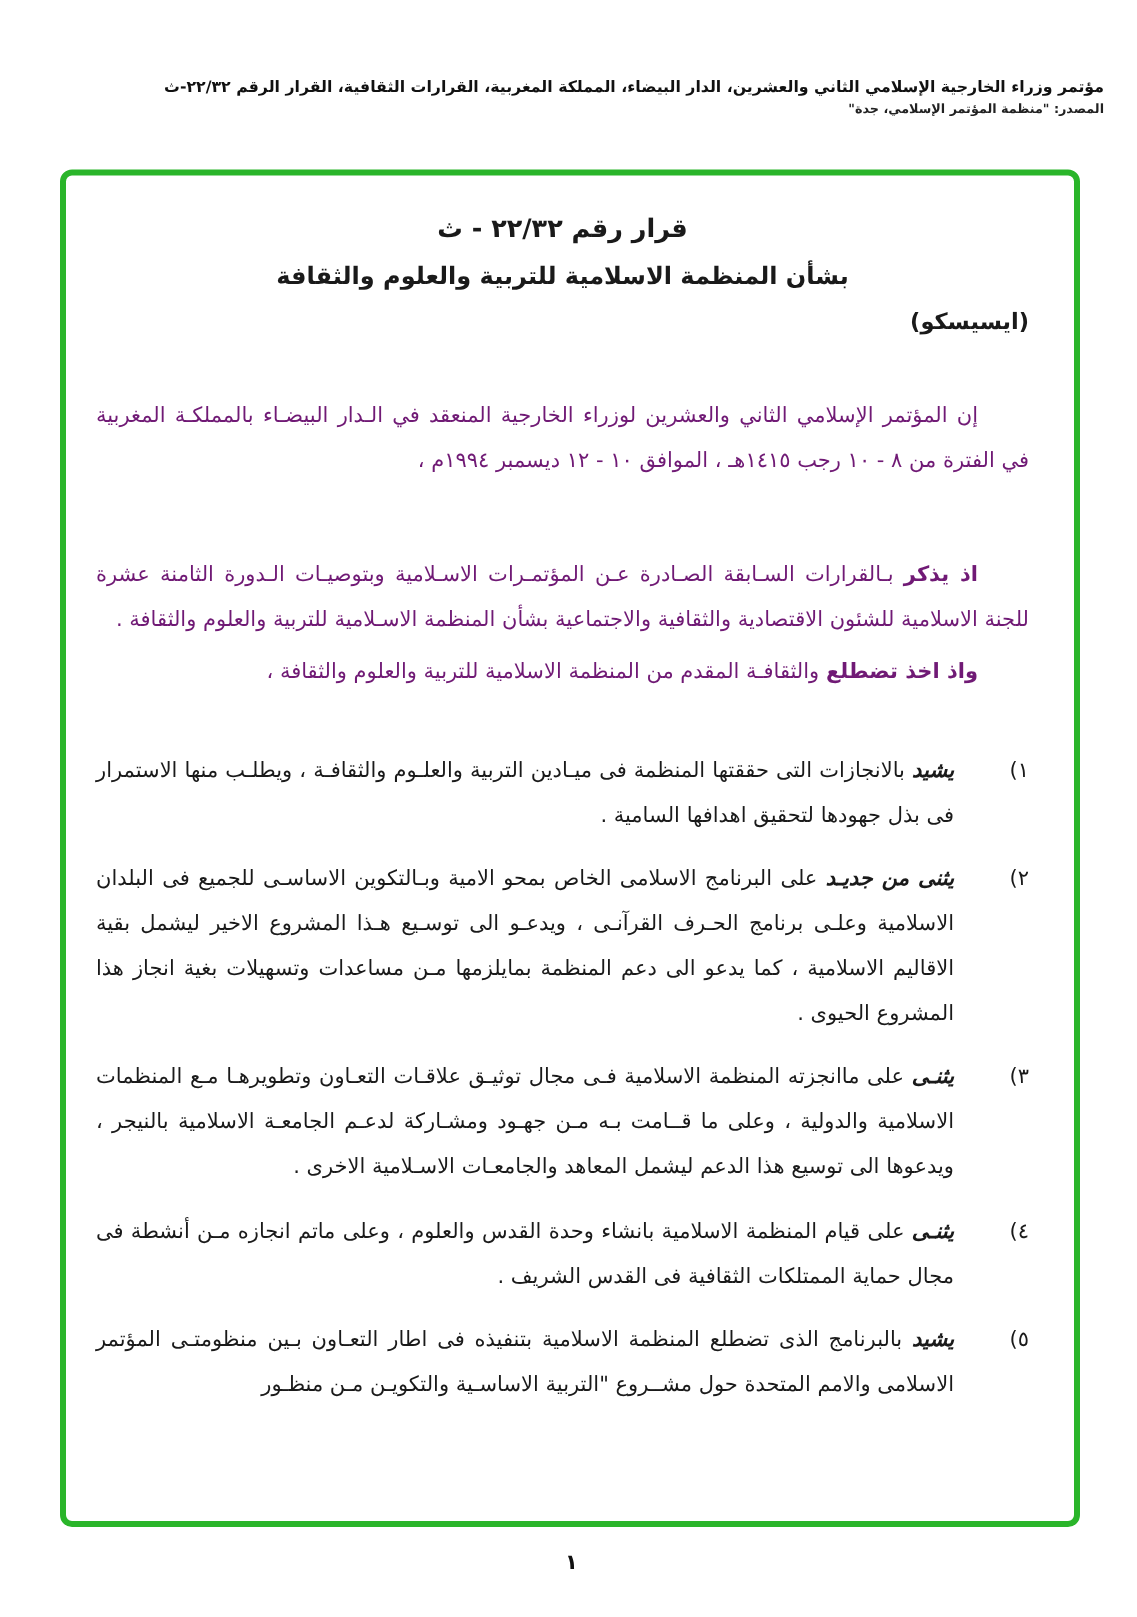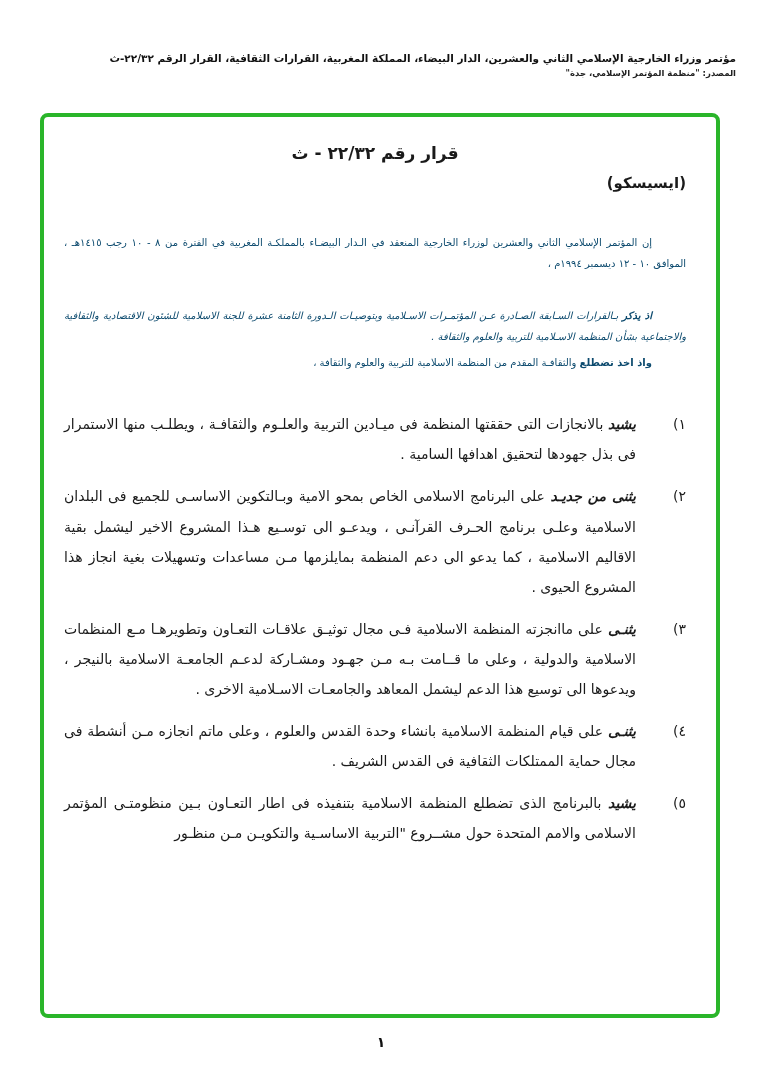--- a/index.html
+++ b/index.html
@@ -36,30 +36,30 @@
     padding: 14px 30px 0 20px;
     overflow: hidden;
   }
 
   .title-block { text-align: center; margin-top: 6px; }
   .title-line1 { font-size: 17px; font-weight: bold; line-height: 1.9; }
   .title-line2 { font-size: 16px; font-weight: bold; line-height: 1.9; }
   .title-line3 { font-size: 15px; font-weight: bold; line-height: 1.9; text-align: right; }
 
   .para {
-    font-size: 10px;
+    font-size: 14px;
     line-height: 2.15;
     text-align: justify;
     text-align-last: right;
-    color: #0c4a6e;
+    color: #701a75;
   }
   .para b { font-weight: bold; }
 
   .intro   { margin-top: 34px; text-indent: 34px; }
-  .recall  { margin-top: 30px; text-indent: 34px; font-style: italic; }
+  .recall  { margin-top: 46px; text-indent: 34px; }
   .noting  { margin-top: 4px;  text-indent: 34px; }
 
   .items { margin-top: 36px; }
   .item {
     display: flex;
     margin-bottom: 12px;
   }
   .item .num {
     flex: 0 0 50px;
     font-size: 14px;
@@ -91,20 +91,21 @@
 
   <div class="doc-header">
     <div class="line1">مؤتمر وزراء الخارجية الإسلامي الثاني والعشرين، الدار البيضاء، المملكة المغربية، القرارات الثقافية، القرار الرقم ٢٢/٣٢-ث</div>
     <div class="line2">المصدر: "منظمة المؤتمر الإسلامي، جدة"</div>
   </div>
 
   <div class="green-box">
 
     <div class="title-block">
       <div class="title-line1">قرار رقم ٢٢/٣٢ - ث</div>
+      <div class="title-line2">بشأن المنظمة الاسلامية للتربية والعلوم والثقافة</div>
       <div class="title-line3">(ايسيسكو)</div>
     </div>
 
     <p class="para intro">إن المؤتمر الإسلامي الثاني والعشرين لوزراء الخارجية المنعقد في الـدار البيضـاء بالمملكـة المغربية في الفترة من ٨ - ١٠ رجب ١٤١٥هـ ، الموافق ١٠ - ١٢ ديسمبر ١٩٩٤م ،</p>
 
     <p class="para recall"><b>اذ يذكر</b> <span>بـالقرارات السـابقة الصـادرة عـن المؤتمـرات الاسـلامية وبتوصيـات الـدورة الثامنة عشرة للجنة الاسلامية للشئون الاقتصادية والثقافية والاجتماعية بشأن المنظمة الاسـلامية للتربية والعلوم والثقافة .</span></p>
 
     <p class="para noting"><b>واذ اخذ تضطلع</b> <span>والثقافـة المقدم من المنظمة الاسلامية للتربية والعلوم والثقافة ،</span></p>
 
     <div class="items">

